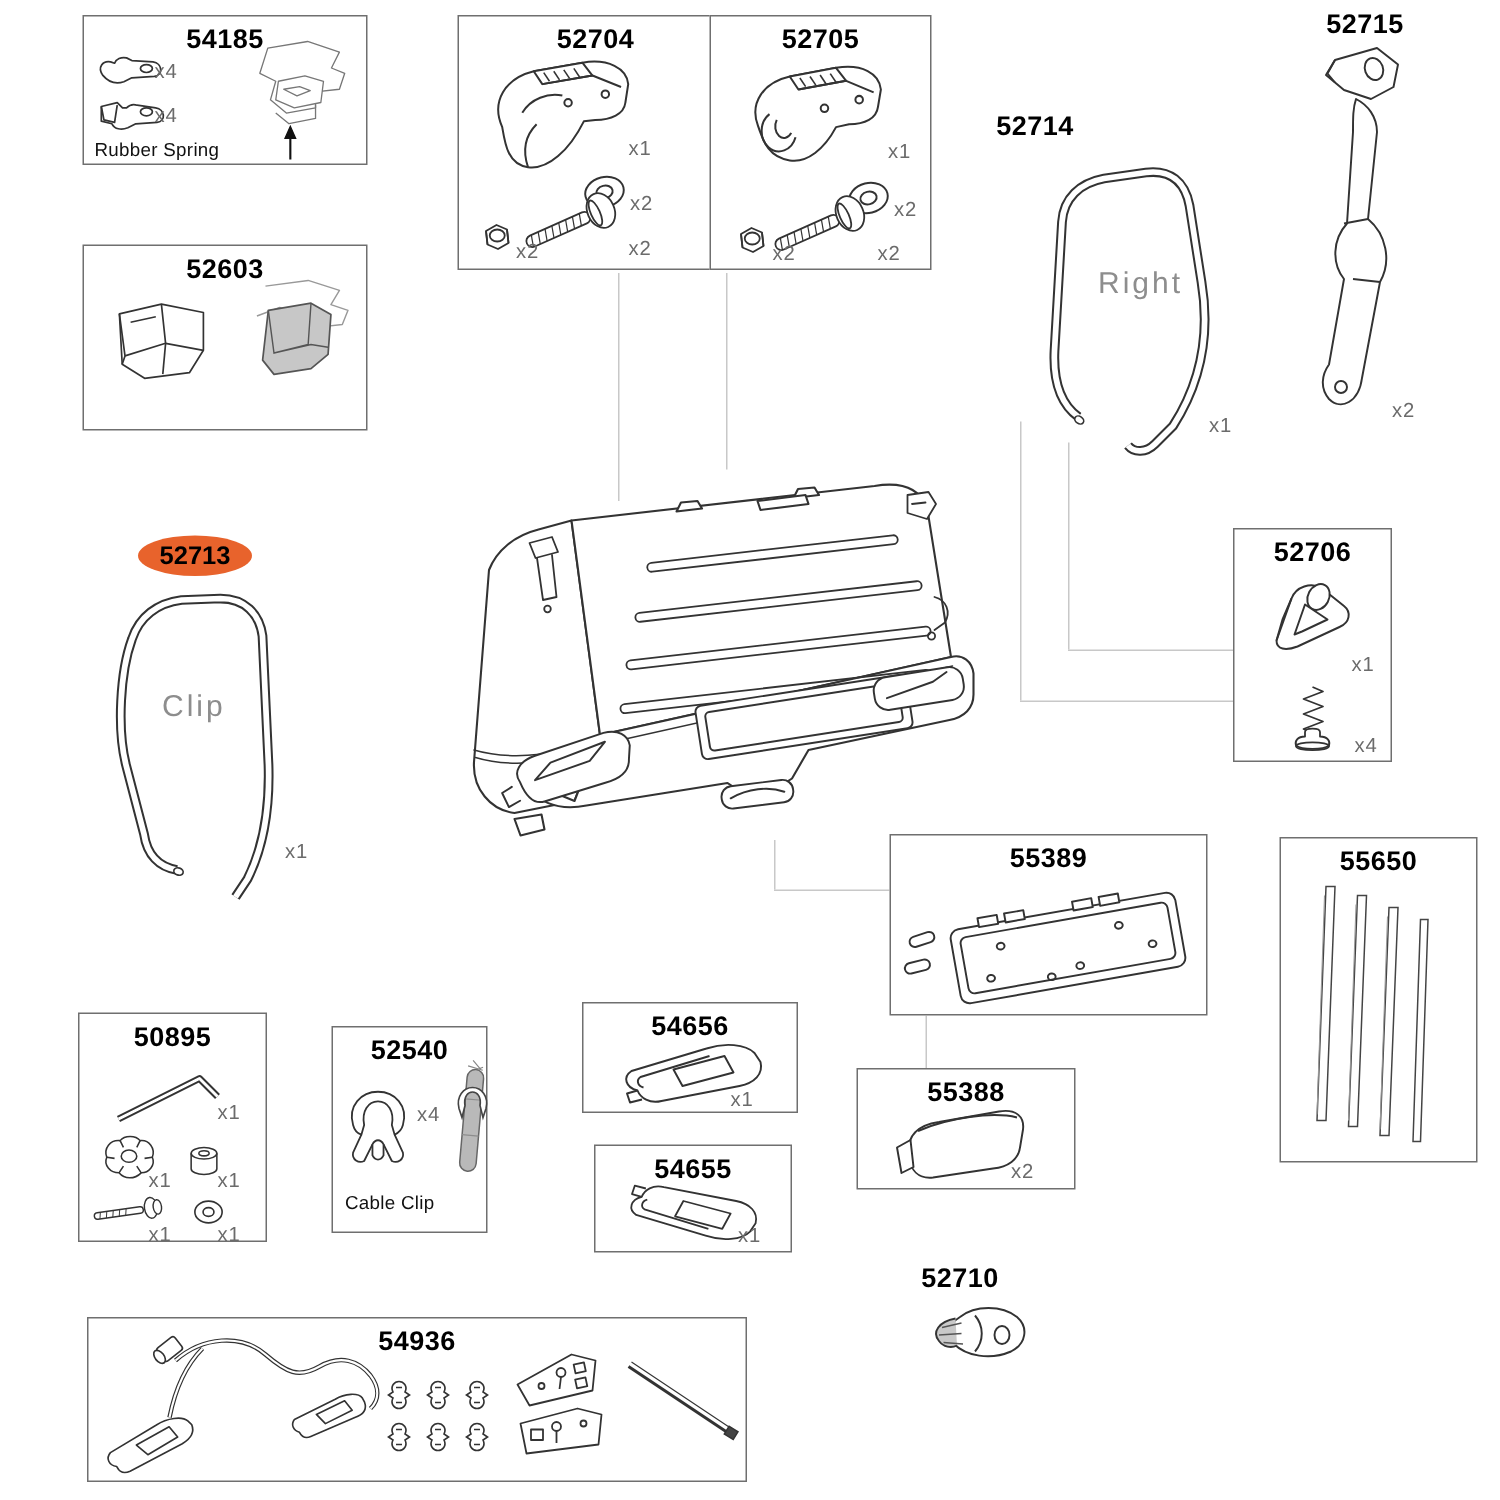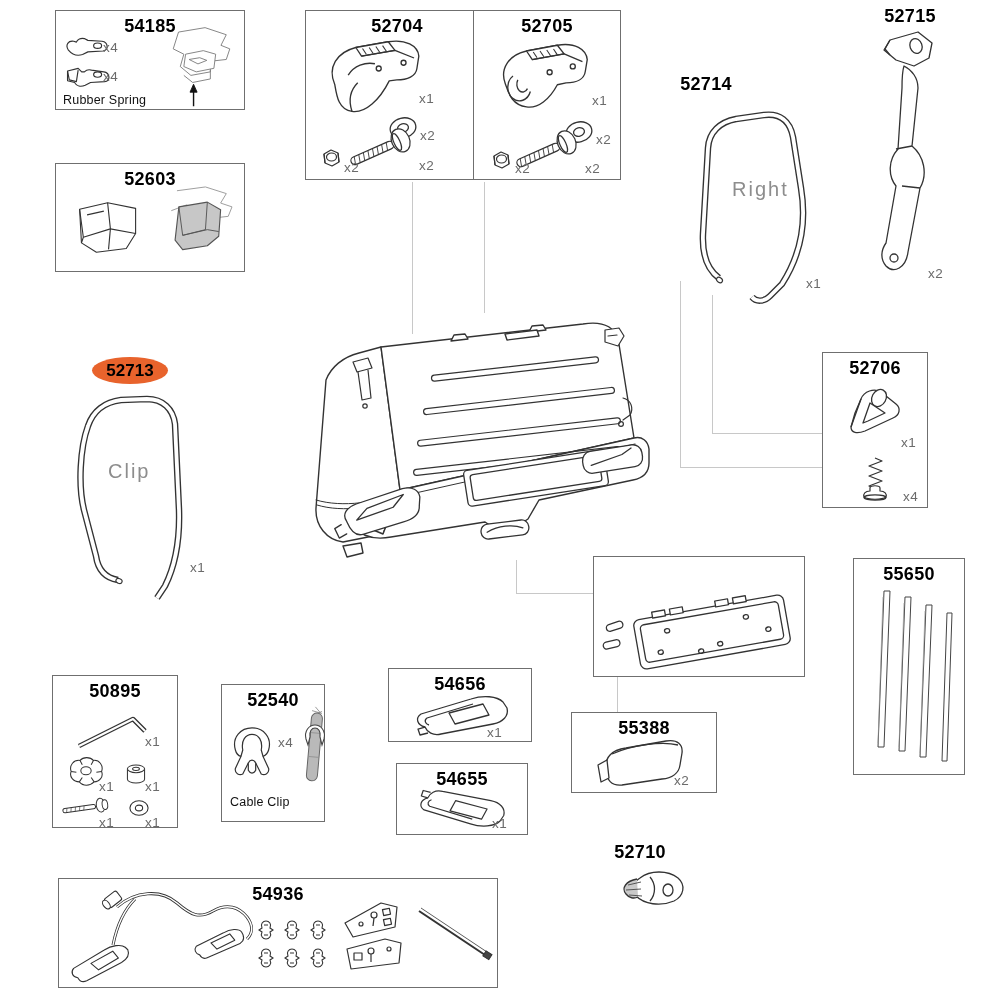--- a/index.html
+++ b/index.html
@@ -57,21 +57,21 @@
         <path d="M42,39 l12,-2 8,3 -10,4 z"></path>
         <path d="M36,57 l10,8 20,-4 0,-10" fill="none"></path>
       </g>
       <g stroke="#111" fill="#111">
         <line x1="47" y1="92" x2="47" y2="72" stroke-width="1.6"></line>
         <polygon points="43,76 47,67 51,76"></polygon>
       </g>
     </svg>
   </div>
 
-  <div class="part-box" style="left:55px;top:163px;width:190px;height:109px;">
+  <div class="part-box" style="left:55px;top:163px;width:190px;height:124px;">
     <div class="pn">52603</div>
     <svg class="abs" style="left:18px;top:32px;" width="70" height="62" viewBox="0 0 75 66">
       <g fill="#fff" stroke="#333" stroke-width="1.2" stroke-linejoin="round">
         <path d="M6,14 L36,7 66,13 66,40 56,56 24,60 8,50 Z"></path>
         <path d="M6,14 L10,44 8,50" fill="none"></path>
         <path d="M36,7 l3,28 -29,9" fill="none"></path>
         <path d="M39,35 l27,5" fill="none"></path>
         <path d="M39,35 l-2,22" fill="none"></path>
         <path d="M14,20 l18,-4" fill="none"></path>
       </g>
@@ -189,21 +189,21 @@
     <svg class="abs" style="left:14px;top:138px;" width="26" height="24" viewBox="0 0 26 24">
       <g fill="#fff" stroke="#333" stroke-width="1.2" stroke-linejoin="round">
         <polygon points="6,7 13,3 20,6 21,15 14,19 7,16"></polygon>
         <ellipse cx="13.5" cy="10" rx="5" ry="4"></ellipse>
         <path d="M6,7 l1,9 M20,6 l1,9" fill="none"></path>
       </g>
     </svg>
     <span class="qty" style="left:41px;top:150px;">x2</span>
   </div>
 
-  <div class="free-pn" style="left:666px;top:74px;width:80px;">52714</div>
+  <div class="free-pn" style="left:650px;top:74px;width:80px;">52714</div>
   <svg class="abs" style="left:690px;top:100px;" width="132" height="208" viewBox="0 0 132 208">
     <g fill="none" stroke-linecap="butt" stroke-linejoin="round">
       <path d="M29,178 C18,170 12,156 13,134 L18,48 C19,32 30,22 46,19 L74,15 C90,13 100,21 103,37 L111,88 C117,124 110,156 92,184 L80,196 C74,202 66,202 62,197" stroke="#333" stroke-width="6.5"></path>
       <path d="M29,178 C18,170 12,156 13,134 L18,48 C19,32 30,22 46,19 L74,15 C90,13 100,21 103,37 L111,88 C117,124 110,156 92,184 L80,196 C74,202 66,202 62,197" stroke="#fff" stroke-width="3.8"></path>
       <ellipse cx="29.5" cy="180" rx="3.2" ry="2.4" fill="#fff" stroke="#333" stroke-width="1.1" transform="rotate(35 29.5 180)"></ellipse>
     </g>
   </svg>
   <div class="side-label" style="left:716px;top:178px;margin-left:16px;">Right</div>
   <span class="qty" style="left:806px;top:276px;">x1</span>
 
@@ -294,20 +294,21 @@
       <g fill="#fff" stroke="#333" stroke-width="1.2" stroke-linejoin="round">
         <path d="M16,3 l7,3 -13,5 13,5 -13,5 13,5 -13,5 9,4" fill="none"></path>
         <path d="M11,33 C11,30 21,30 21,33 L21,36 C26,36 28,39 27,42 C23,45 9,45 5,42 C4,39 6,36 11,36 Z"></path>
         <ellipse cx="16" cy="42.5" rx="11" ry="2.6" fill="none"></ellipse>
       </g>
     </svg>
     <span class="qty" style="left:80px;top:136px;">x4</span>
   </div>
 
   <div class="part-box" style="left:593px;top:556px;width:212px;height:121px;">
+    <div class="pn">55389</div>
     <svg class="abs" style="left:4px;top:20px;" width="204" height="98" viewBox="0 0 204 98">
       <g fill="#fff" stroke="#333" stroke-width="1.3" stroke-linejoin="round">
         <g transform="rotate(-10 114 55)">
           <rect x="38" y="30" width="152" height="50" rx="6"></rect>
           <rect x="44" y="36" width="140" height="38" rx="4"></rect>
           <rect x="58" y="25" width="13" height="6"></rect>
             <rect x="76" y="25" width="13" height="6"></rect>
           <rect x="122" y="25" width="13" height="6"></rect>
             <rect x="140" y="25" width="13" height="6"></rect>
           <g fill="none">
@@ -318,21 +319,21 @@
             <ellipse cx="170" cy="62" rx="2.6" ry="2.2"></ellipse>
               <ellipse cx="100" cy="72" rx="2.6" ry="2.2"></ellipse>
           </g>
         </g>
         <rect x="8" y="46" width="17" height="7" rx="3.5" transform="rotate(-18 16 49)"></rect>
         <rect x="5" y="64" width="17" height="7" rx="3.5" transform="rotate(-14 13 67)"></rect>
       </g>
     </svg>
   </div>
 
-  <div class="part-box" style="left:853px;top:558px;width:112px;height:217px;">
+  <div class="part-box" style="left:853px;top:558px;width:132px;height:217px;">
     <div class="pn">55650</div>
     <svg class="abs" style="left:14px;top:28px;" width="92" height="182" viewBox="0 0 92 182">
       <g fill="#fff" stroke="#444" stroke-width="1">
         <path d="M16,4 l6,0 -6,156 -6,0 z"></path>
         <path d="M37,10 l6,0 -6,154 -6,0 z"></path>
         <path d="M58,18 l6,0 -6,152 -6,0 z"></path>
         <path d="M79,26 l5,0 -5,148 -5,0 z"></path>
         <path d="M15,10 l-5,146 M36,16 l-5,144 M57,24 l-5,142" stroke="#999" stroke-width=".7" fill="none"></path>
       </g>
     </svg>

